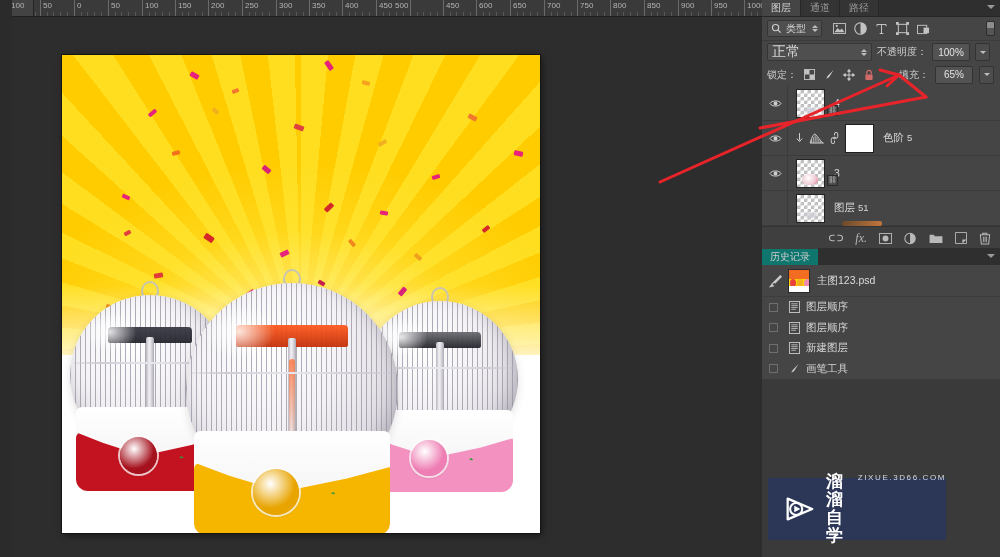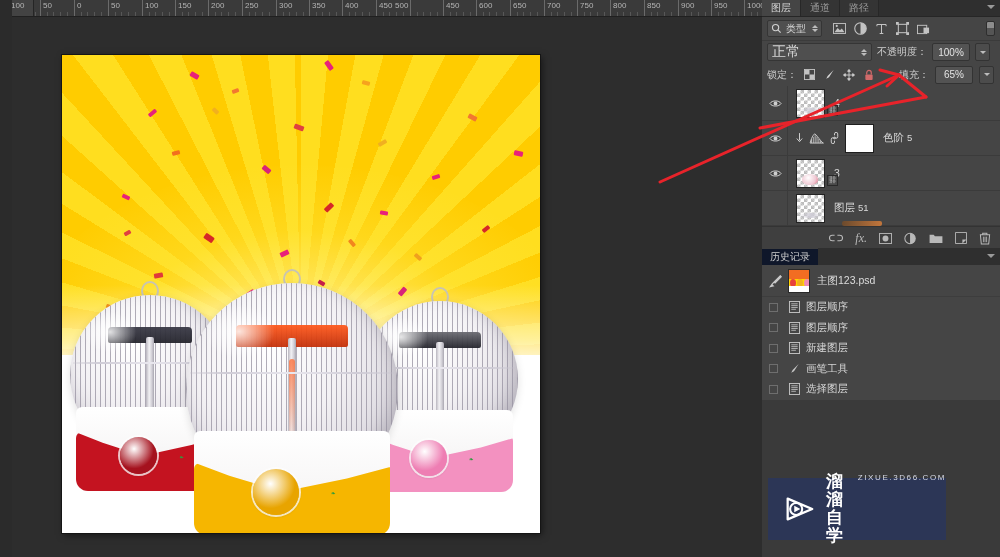--- a/index.html
+++ b/index.html
@@ -136,21 +136,21 @@
 
   .scroll-hint { position:absolute; left:80px; bottom:0px; width:40px; height:5px;
     background:linear-gradient(to right,#6b4a2d,#c2763c); border-radius:2px; }
 
   .layer-toolbar { height:23px; background:#3f3f3f; border-top:1px solid #333;
     display:flex; align-items:center; justify-content:flex-end; gap:12px; padding-right:9px; }
   .ltb { font-size:11px; color:#b9b9b9; display:flex; align-items:center; }
 
   
   .hist-tabs { height:16px; background:#2f2f2f; display:flex; align-items:flex-end; position:relative; }
-  .htab { height:16px; line-height:16px; padding:0 8px; font-size:10px; color:#cfcfcf; background:#0f172a; }
+  .htab { height:16px; line-height:16px; padding:0 8px; font-size:10px; color:#cfcfcf; background:#0f766e; }
   .hist-body { background:#454545; }
   .hist-snapshot { height:32px; display:flex; align-items:center; padding-left:6px;
     border-bottom:1px solid #3d3d3d; }
   .snap-icon { width:16px; height:16px; color:#cacaca; font-size:11px; display:flex;
     align-items:center; justify-content:center; }
   .snap-thumb { width:22px; height:24px; margin-left:4px; border:1px solid #2a2a2a; overflow:hidden;
     background:#FFD400; position:relative; }
   .snap-thumb .st-top { position:absolute;left:0;top:0;width:100%;height:9px;background:#f05a28;opacity:.85;}
   .snap-thumb .st-mid { position:absolute;left:1px;top:9px;width:6px;height:8px;border-radius:50%;background:#e8413b;}
   .snap-thumb .st-mid2{ position:absolute;left:8px;top:9px;width:6px;height:8px;border-radius:50%;background:#f2b01e;}
@@ -715,30 +715,20 @@
      </div>
             <div class="hist-row">
        <span class="hist-check"></span>
        <span class="hist-ic">
                 <svg width="12" height="12" viewBox="0 0 13 13">
                   <path d="M11.5 1 L5 7.5 L3.5 10.5 L6.5 9 Z" fill="#c7c7c7"></path>
                 </svg>
               </span>
        <span class="hist-label">画笔工具</span>
      </div>
-            <div class="hist-row">
-       <span class="hist-check"></span>
-       <span class="hist-ic">
-                <svg width="11" height="12" viewBox="0 0 12 13">
-                  <rect x="0.5" y="0.5" width="11" height="12" fill="none" stroke="#c7c7c7"></rect>
-                  <path d="M2.5 3 H9.5 M2.5 5 H9.5 M2.5 7 H9.5 M2.5 9 H7.5" stroke="#c7c7c7" stroke-width="0.9"></path>
-                </svg>
-              </span>
-       <span class="hist-label">选择图层</span>
-     </div>
           </div>
       </div>
 
     </div>
   </div>
 
   <svg id="annot">
     <g stroke="#E8232A" stroke-width="3" fill="none" stroke-linecap="round">
       <line x1="660" y1="182" x2="899" y2="75"></line>
       <line x1="899" y1="75" x2="880" y2="70"></line>

